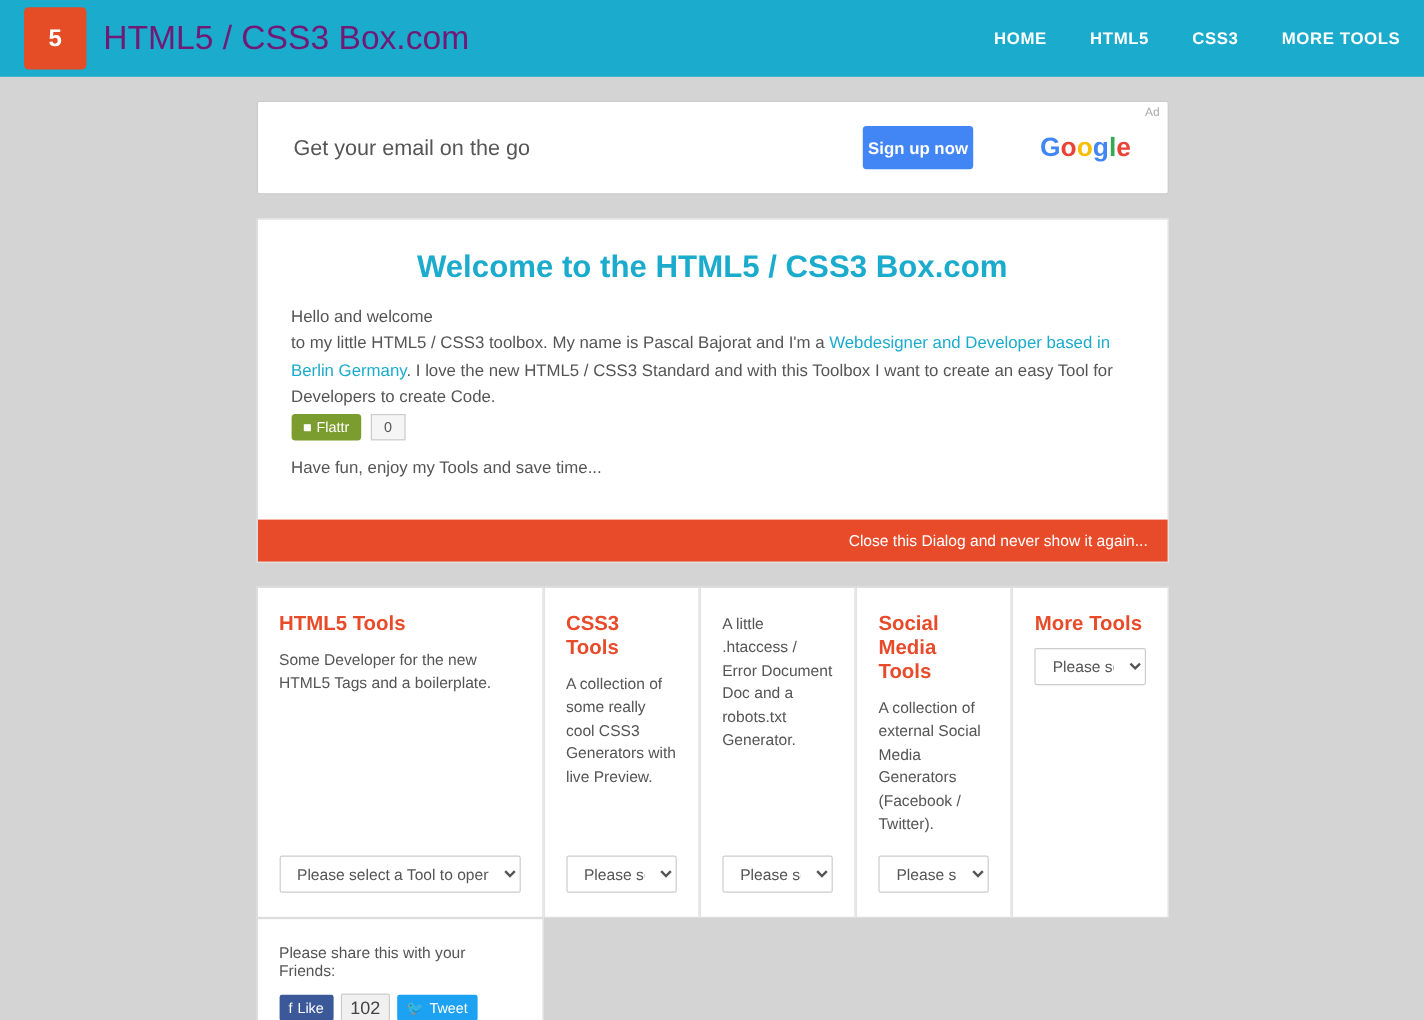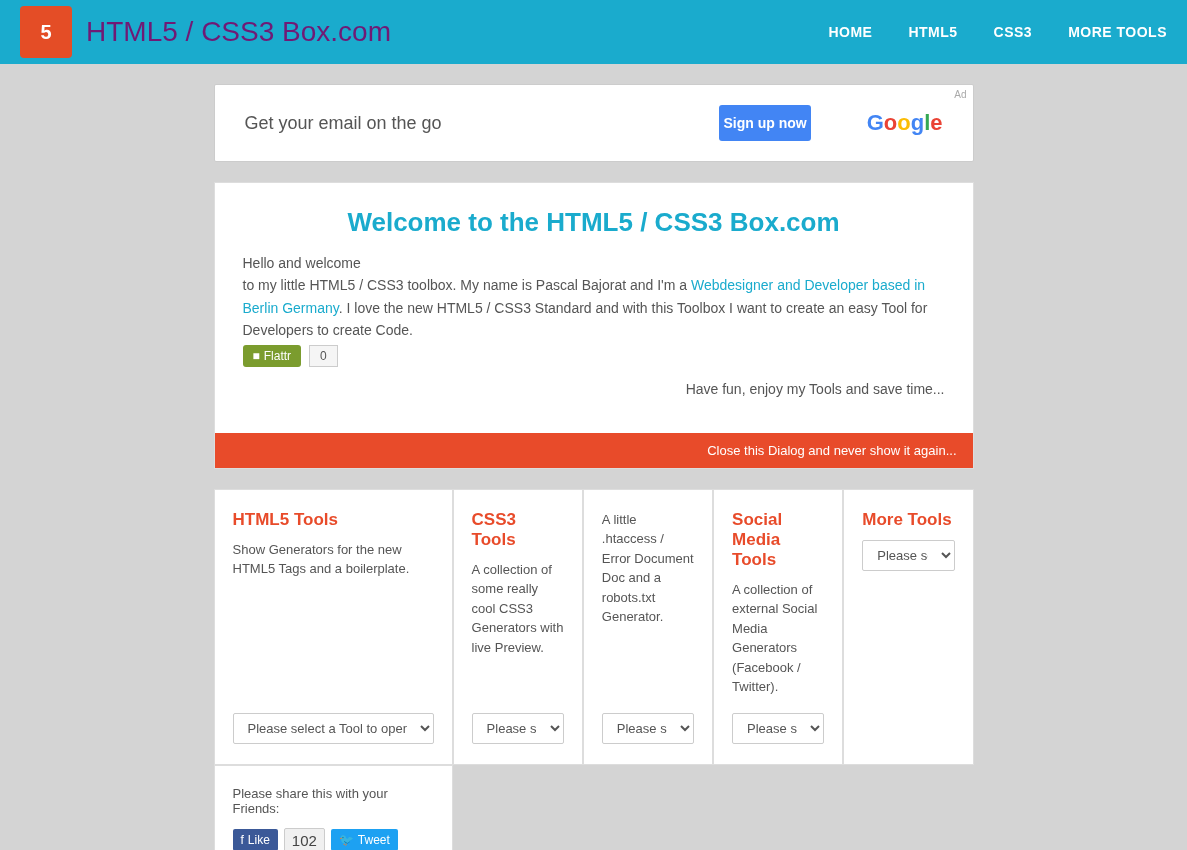--- a/index.html
+++ b/index.html
@@ -156,21 +156,20 @@
     .flattr-count {
       background: #f5f5f5;
       border: 1px solid #ccc;
       padding: 3px 10px;
       font-size: 12px;
       color: #555;
     }
     .fun-text {
       color: #555;
       font-size: 14px;
-      text-align: right;
     }
 
     
     .close-bar {
       background: #e84b2a;
       color: white;
       text-align: right;
       padding: 10px 16px;
       font-size: 13px;
       cursor: pointer;
@@ -343,21 +342,21 @@
     </div>
     <p class="fun-text">Have fun, enjoy my Tools and save time...</p>
 
     <div class="close-bar" style="margin: 36px -28px -24px -28px; padding: 10px 16px;">Close this Dialog and never show it again...</div>
   </div>
 
   <div class="tools-grid">
 
     <div class="tool-card">
       <div class="tool-card-title">HTML5 Tools</div>
-      <div class="tool-card-desc">Show Generators for the new HTML5 Tags and a boilerplate.</div>
+      <div class="tool-card-desc">Some Developer for the new HTML5 Tags and a boilerplate.</div>
       <select class="tool-select">
         <option>Please select a Tool to open...</option>
       </select>
     </div>
 
     <div class="tool-card">
       <div class="tool-card-title">CSS3 Tools</div>
       <div class="tool-card-desc">A collection of some really cool CSS3 Generators with live Preview.</div>
       <select class="tool-select">
         <option>Please select a Tool to open...</option>

